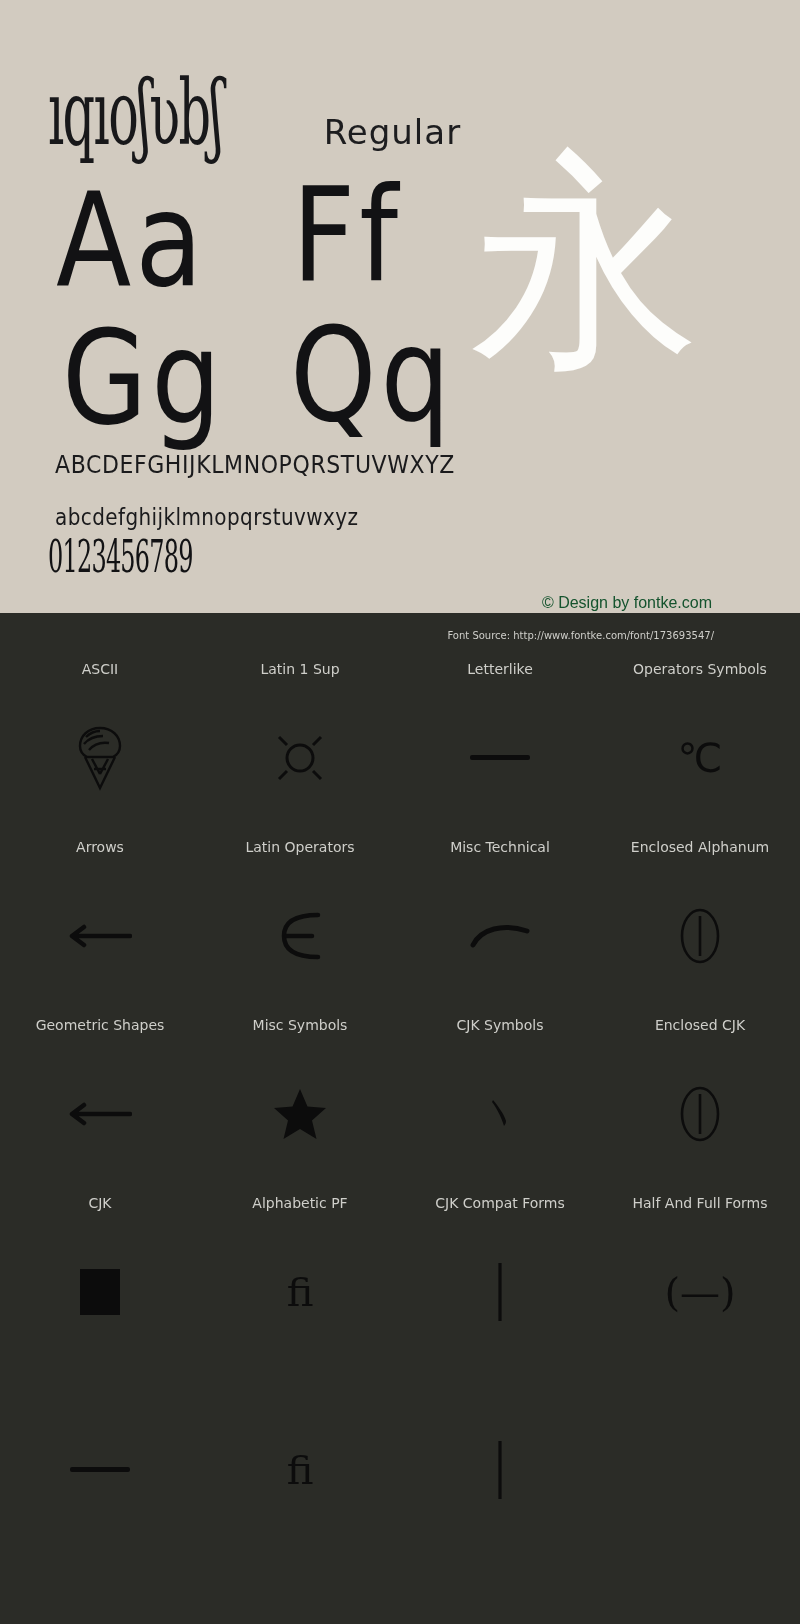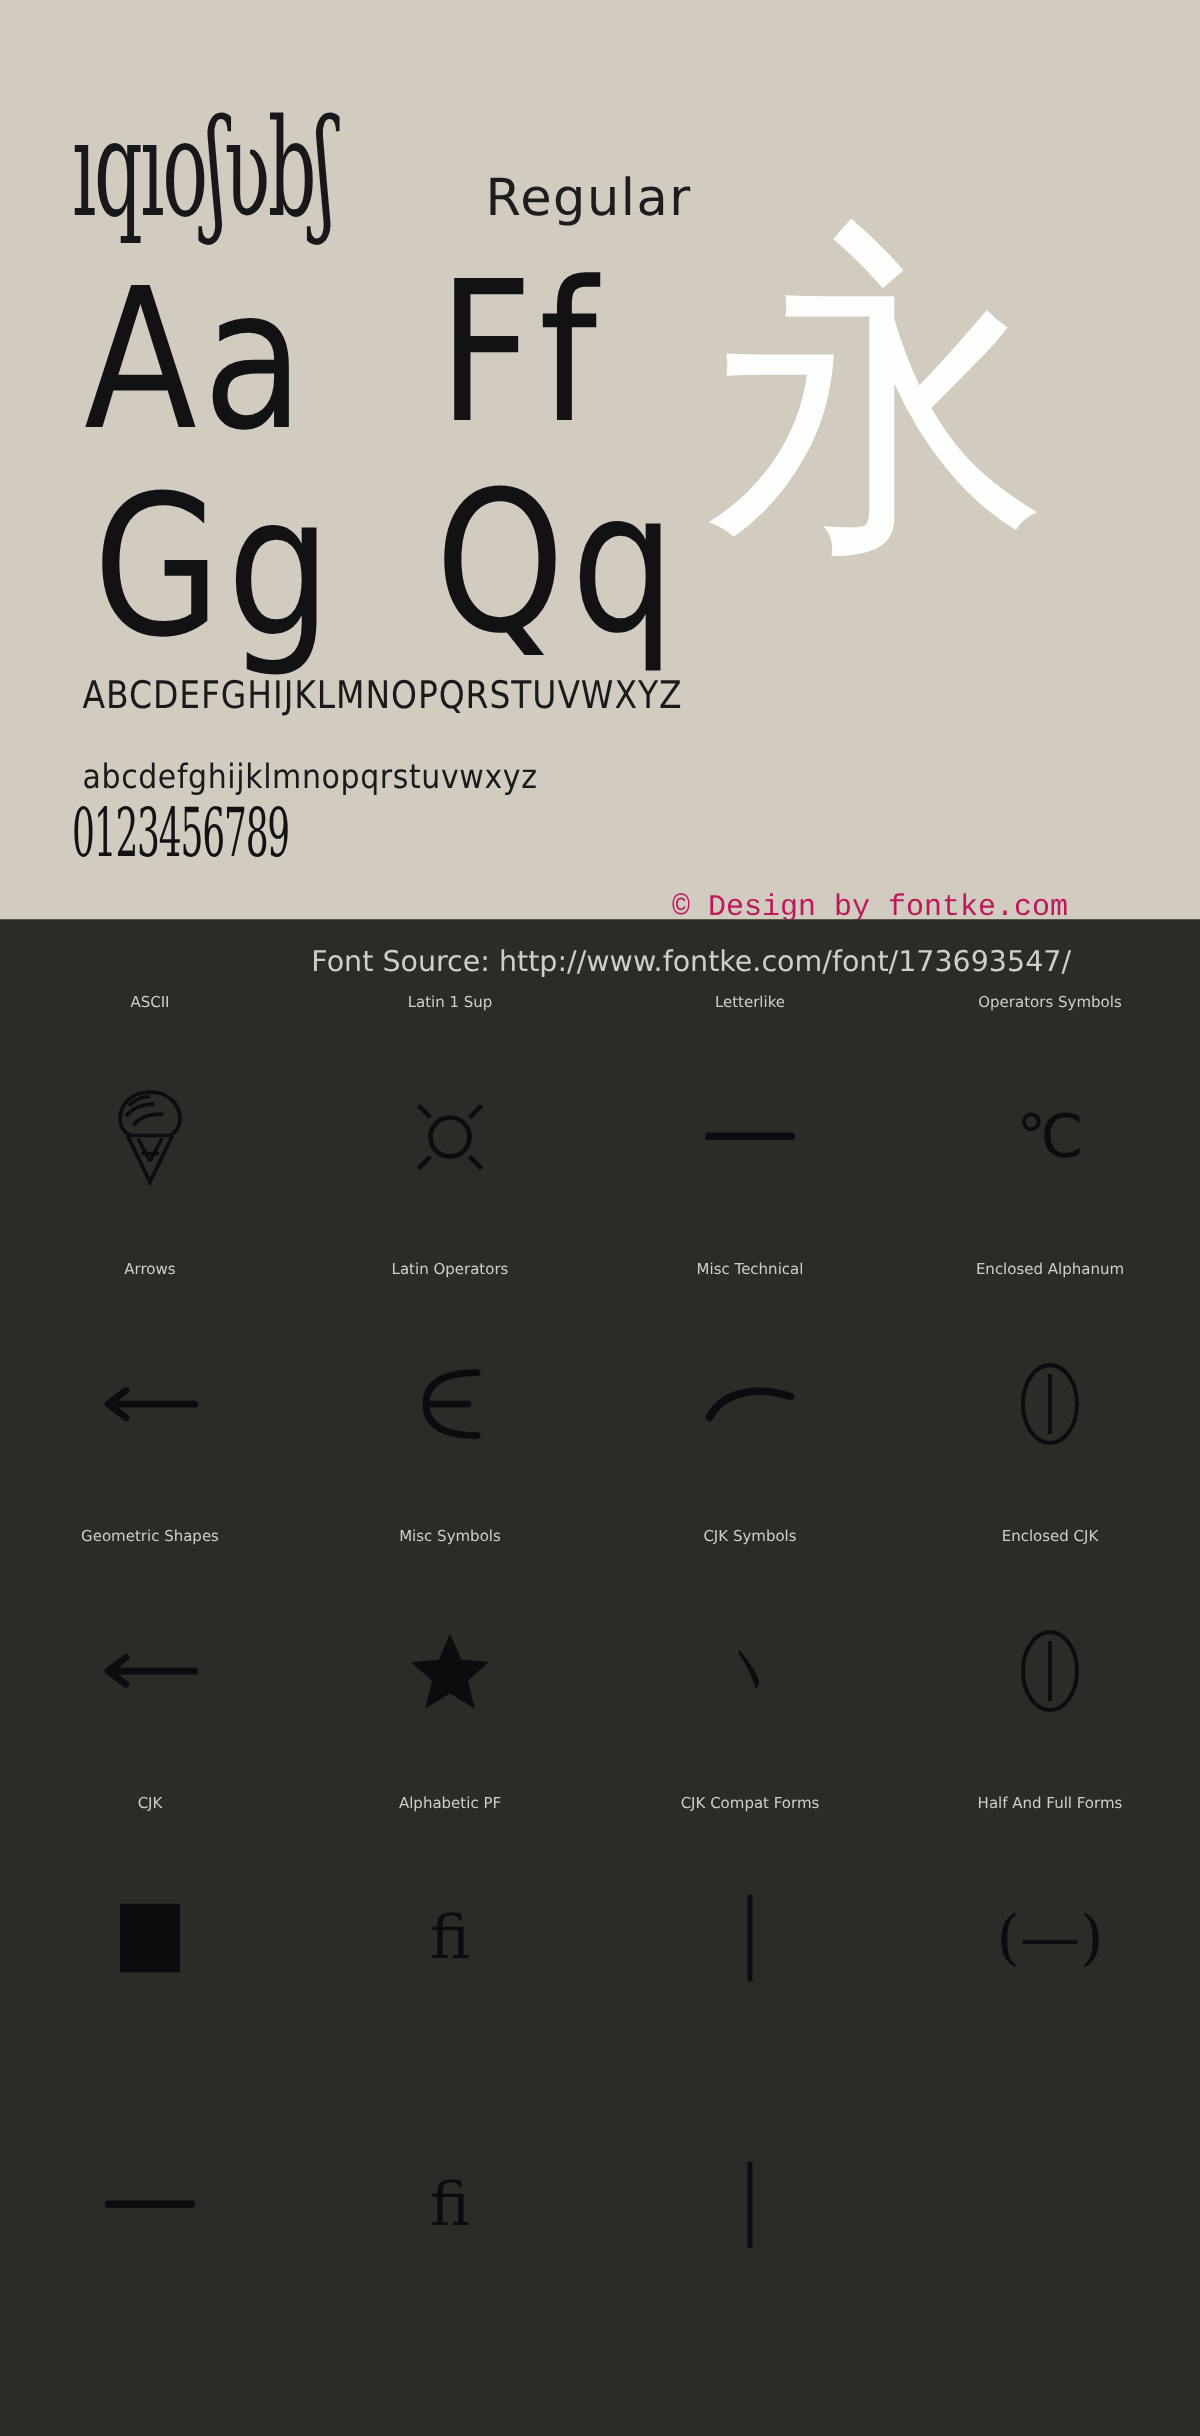--- a/index.html
+++ b/index.html
@@ -105,38 +105,38 @@
     letter-spacing: -1px;
     color: #121214;
     transform: scaleY(1.5) scaleX(0.8);
     transform-origin: left top;
   }
 
   #copyright-line {
     position: absolute;
     right: 88px;
     top: 594px;
-    font-family: Liberation Mono, monospace;
-    font-size: 20px;
-    color: #be185d;
+    font-family: Liberation Sans, sans-serif;
+    font-size: 16px;
+    color: #14532d;
   }
 
   
   #blocks-section {
     position: relative;
     width: 800px;
     height: 1011px;
     background: #2b2c27;
   }
   #font-source-line {
     position: absolute;
     right: 86px;
     top: 17px;
     font-family: "DejaVu Sans", sans-serif;
-    font-size: 19px;
+    font-size: 10px;
     color: #cfcfca;
     white-space: nowrap;
   }
 
   .block-grid {
     position: absolute;
     left: 0;
     top: 48px;
     width: 800px;
     display: grid;
@@ -144,21 +144,21 @@
     grid-auto-rows: 178px;
   }
   .block-cell {
     position: relative;
     display: flex;
     flex-direction: column;
     align-items: center;
   }
   .block-label {
     font-family: "DejaVu Sans", sans-serif;
-    font-size: 10px;
+    font-size: 14px;
     color: #cfcfca;
     text-align: center;
     height: 16px;
     line-height: 16px;
     white-space: nowrap;
   }
   .block-glyph {
     flex: 1;
     display: flex;
     align-items: center;

